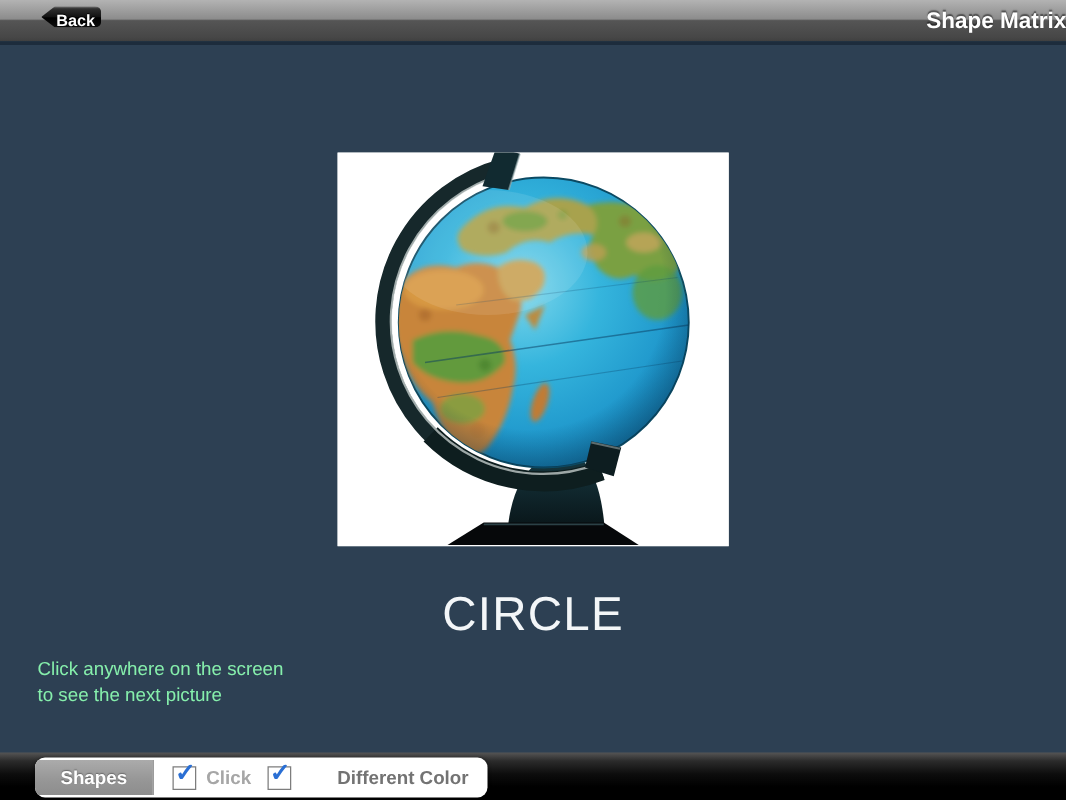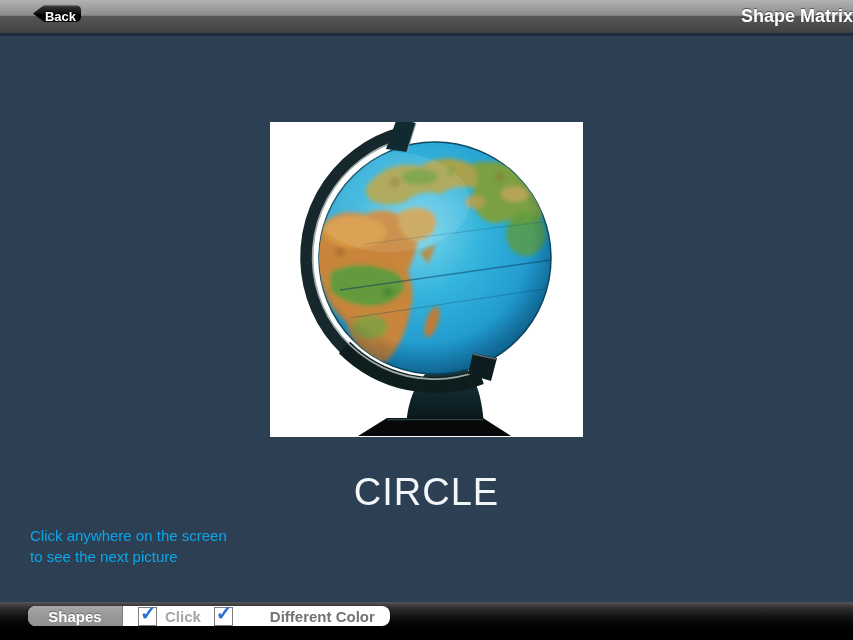--- a/index.html
+++ b/index.html
@@ -37,29 +37,29 @@
     position:absolute;left:270px;top:122px;width:313px;height:315px;
     background:#ffffff;cursor:pointer;
   }
   .photo svg{display:block;}
   .shape-name{
     position:absolute;left:0;top:471px;width:853px;text-align:center;
     font-size:38px;font-weight:normal;letter-spacing:1px;color:#f3f6f8;
   }
   .instructions{
     position:absolute;left:30px;top:525px;
-    font-size:15px;line-height:21px;color:#0ea5e9;
+    font-size:15px;line-height:21px;color:#86efac;
   }
   
   .toolbar{
     position:absolute;left:0;top:602px;width:853px;height:38px;
     background:linear-gradient(180deg,#555 0%,#2b2b2b 18%,#0d0d0d 45%,#000 72%);
   }
   .control-group{
-    position:absolute;left:28px;top:4px;width:362px;height:20px;
+    position:absolute;left:28px;top:4px;width:362px;height:32px;
     background:#ffffff;border-radius:8px;display:flex;align-items:center;
     box-shadow:0 1px 3px rgba(0,0,0,.6);overflow:hidden;
   }
   .shapes-btn{
     width:95px;height:28px;flex:0 0 95px;border:0;cursor:pointer;
     background:linear-gradient(180deg,#ababab 0%,#979797 55%,#8d8d8d 100%);
     border-right:1px solid #7c7c7c;
     color:#fff;font-size:15px;font-weight:bold;font-family:"Liberation Sans",sans-serif;
     text-shadow:0 -1px 1px rgba(0,0,0,.35);
   }

